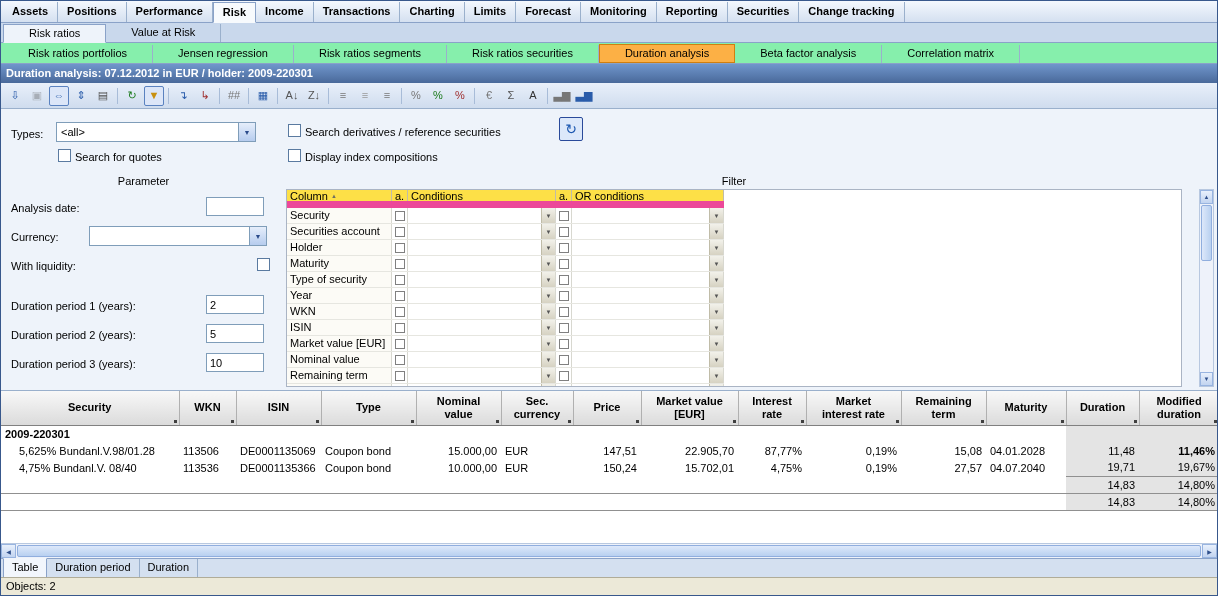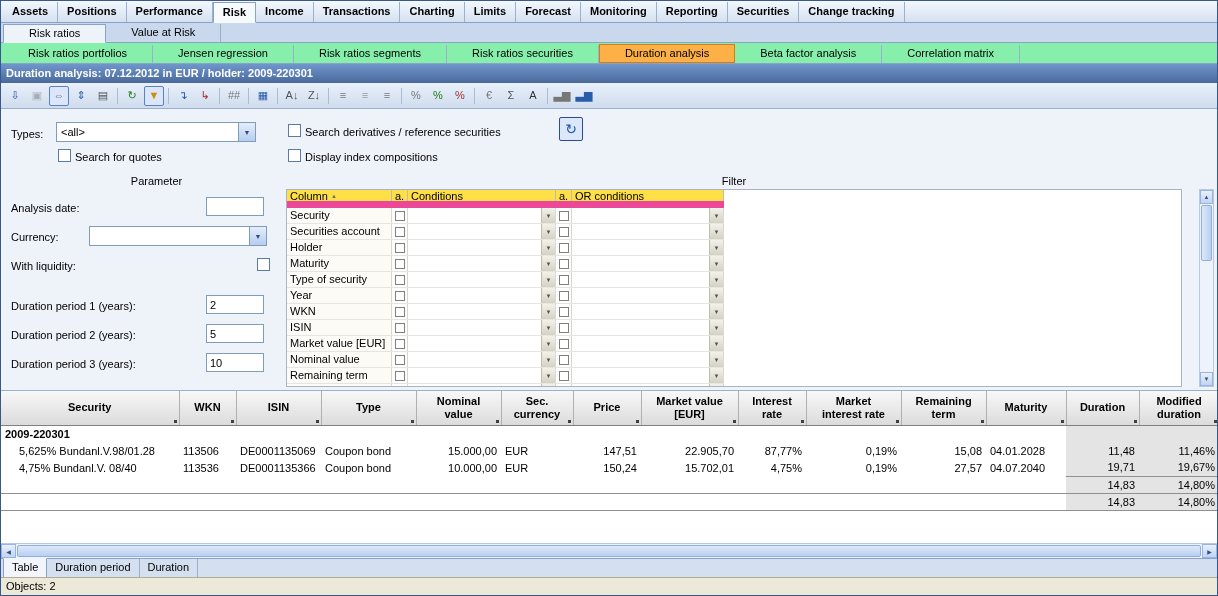--- a/index.html
+++ b/index.html
@@ -161,21 +161,21 @@
     <span class="lbl" style="left:304px;top:16px">Search derivatives / reference securities</span>
     <div class="recalc">
         <span>↻</span>
       </div>
 
     <span class="checkbox" style="left:57px;top:40px"></span>
     <span class="lbl" style="left:74px;top:41px">Search for quotes</span>
     <span class="checkbox" style="left:287px;top:40px"></span>
     <span class="lbl" style="left:304px;top:41px">Display index compositions</span>
 
-    <span class="heading" style="left:13px;width:285px;top:66px">Parameter</span>
+    <span class="heading" style="left:0;width:285px;top:66px">Parameter</span>
     <span class="heading" style="left:285px;width:896px;top:66px">Filter</span>
 
     <span class="lbl" style="left:10px;top:92px">Analysis date:</span>
     <input class="field-input" style="left: 205px; top: 88px; width: 58px;" value="">
 
     <span class="lbl" style="left:10px;top:121px">Currency:</span>
     <div class="combo" style="left:88px;top:117px;width:178px">
       <span class="txt"></span>
       <span class="btn">▼</span>
     </div>
@@ -457,21 +457,21 @@
             <td style="text-align: left;">Coupon bond</td>
             <td style="text-align: right;">15.000,00</td>
             <td style="text-align: left;">EUR</td>
             <td style="text-align: right;">147,51</td>
             <td style="text-align: right;">22.905,70</td>
             <td style="text-align: right;">87,77%</td>
             <td style="text-align: right;">0,19%</td>
             <td style="text-align: right;">15,08</td>
             <td style="text-align: left;">04.01.2028</td>
             <td class="gray" style="text-align: right;">11,48</td>
-            <td class="gray" style="text-align: right;">11,46%</td>
+            <td class="gray" style="text-align: right; font-weight: bold;">11,46%</td>
           </tr>
           <tr class="r-data">
             <td class="sec-data" style="text-align: left;">4,75% Bundanl.V. 08/40</td>
             <td style="text-align: left;">113536</td>
             <td style="text-align: left;">DE0001135366</td>
             <td style="text-align: left;">Coupon bond</td>
             <td style="text-align: right;">10.000,00</td>
             <td style="text-align: left;">EUR</td>
             <td style="text-align: right;">150,24</td>
             <td style="text-align: right;">15.702,01</td>

